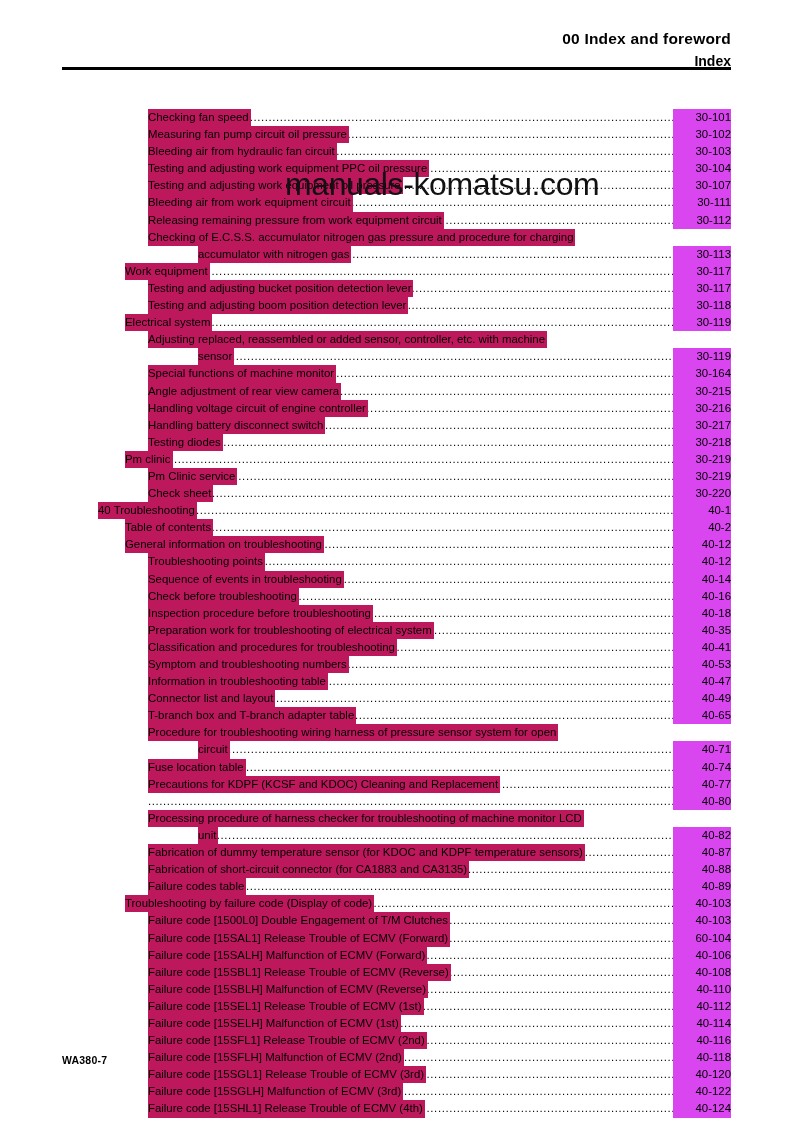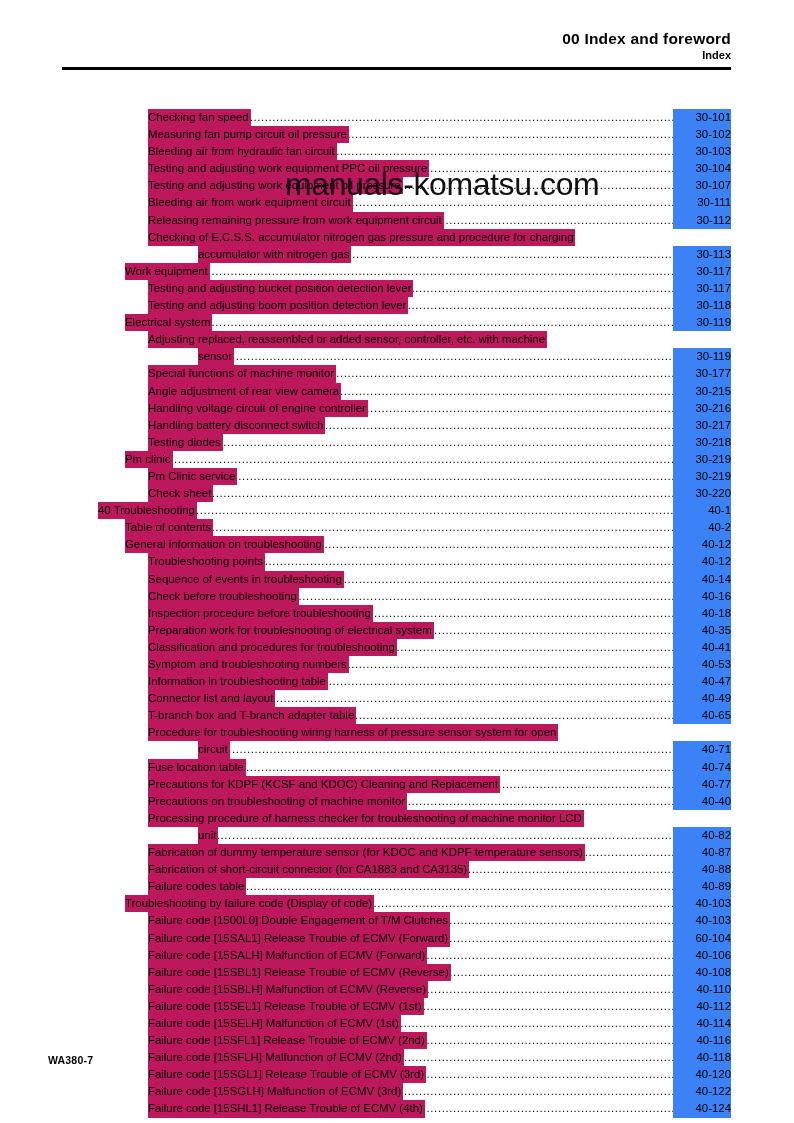--- a/index.html
+++ b/index.html
@@ -34,24 +34,24 @@
     text-align: right;
   }
   .header-title {
     font-size: 15.5px;
     font-weight: bold;
     letter-spacing: 0.2px;
     line-height: 18px;
     white-space: nowrap;
   }
   .header-sub {
-    font-size: 11px;
+    font-size: 14px;
     font-weight: bold;
     line-height: 13px;
-    margin-top: 1px;
+    margin-top: 7px;
     white-space: nowrap;
   }
   .header-rule {
     position: absolute;
     left: 62px;
     top: 67px;
     width: 669px;
     height: 3px;
     background: #000000;
   }
@@ -88,21 +88,21 @@
     overflow: hidden;
     color: #000000;
     letter-spacing: 0.6px;
   }
   .toc-row .pageno {
     position: absolute;
     top: 0;
     right: 0;
     width: 56px;
     text-align: right;
-    background: #3b82f6;
+    background: #d946ef;
     z-index: 3;
     padding-left: 2px;
   }
 
   
   .lvl0 .label { left: 36px; }
   .lvl0 .leader { left: 36px; }
   .lvl1 .label { left: 63px; }
   .lvl1 .leader { left: 63px; }
   .lvl2 .label { left: 86px; }
@@ -122,21 +122,21 @@
     color: #111111;
     white-space: nowrap;
     z-index: 5;
     pointer-events: none;
     text-align: right;
   }
 
   
   .footer-left {
     position: absolute;
-    left: 48px;
+    left: 62px;
     top: 1054px;
     font-size: 10.5px;
     font-weight: bold;
     letter-spacing: 0.2px;
   }
   .footer-right {
     position: absolute;
     right: 63px;
     top: 1052px;
     font-size: 13px;
@@ -223,21 +223,21 @@
         <span class="label">Adjusting replaced, reassembled or added sensor, controller, etc. with machine</span>
       </div>
       <div class="toc-row lvl2 cont">
         <span class="leader">..............................................................................................................................................................................</span>
         <span class="label">sensor</span>
         <span class="pageno">30-119</span>
       </div>
       <div class="toc-row lvl2">
         <span class="leader">..............................................................................................................................................................................</span>
         <span class="label">Special functions of machine monitor</span>
-        <span class="pageno">30-177</span>
+        <span class="pageno">30-164</span>
       </div>
       <div class="toc-row lvl2">
         <span class="leader">..............................................................................................................................................................................</span>
         <span class="label">Angle adjustment of rear view camera</span>
         <span class="pageno">30-215</span>
       </div>
       <div class="toc-row lvl2">
         <span class="leader">..............................................................................................................................................................................</span>
         <span class="label">Handling voltage circuit of engine controller</span>
         <span class="pageno">30-216</span>
@@ -345,22 +345,21 @@
         <span class="label">Fuse location table</span>
         <span class="pageno">40-74</span>
       </div>
       <div class="toc-row lvl2">
         <span class="leader">..............................................................................................................................................................................</span>
         <span class="label">Precautions for KDPF (KCSF and KDOC) Cleaning and Replacement</span>
         <span class="pageno">40-77</span>
       </div>
       <div class="toc-row lvl2">
         <span class="leader">..............................................................................................................................................................................</span>
-        <span class="label">Precautions on troubleshooting of machine monitor</span>
-        <span class="pageno">40-40</span>
+        <span class="pageno">40-80</span>
       </div>
       <div class="toc-row lvl2 nodots">
         <span class="label">Processing procedure of harness checker for troubleshooting of machine monitor LCD</span>
       </div>
       <div class="toc-row lvl2 cont">
         <span class="leader">..............................................................................................................................................................................</span>
         <span class="label">unit</span>
         <span class="pageno">40-82</span>
       </div>
       <div class="toc-row lvl2">

